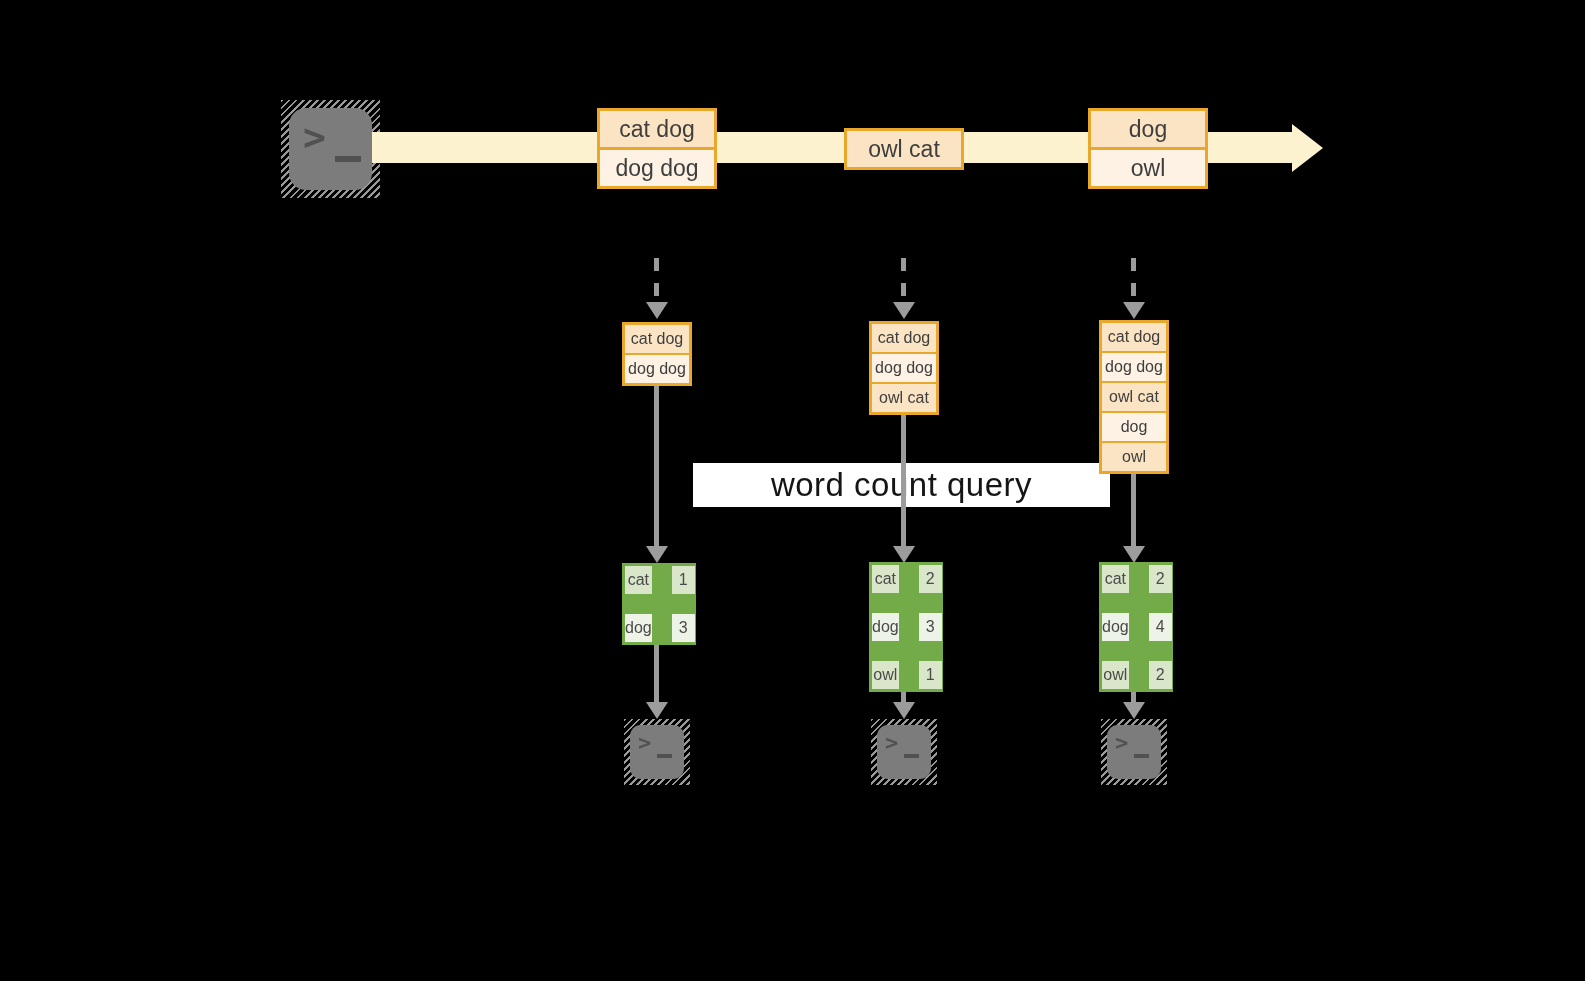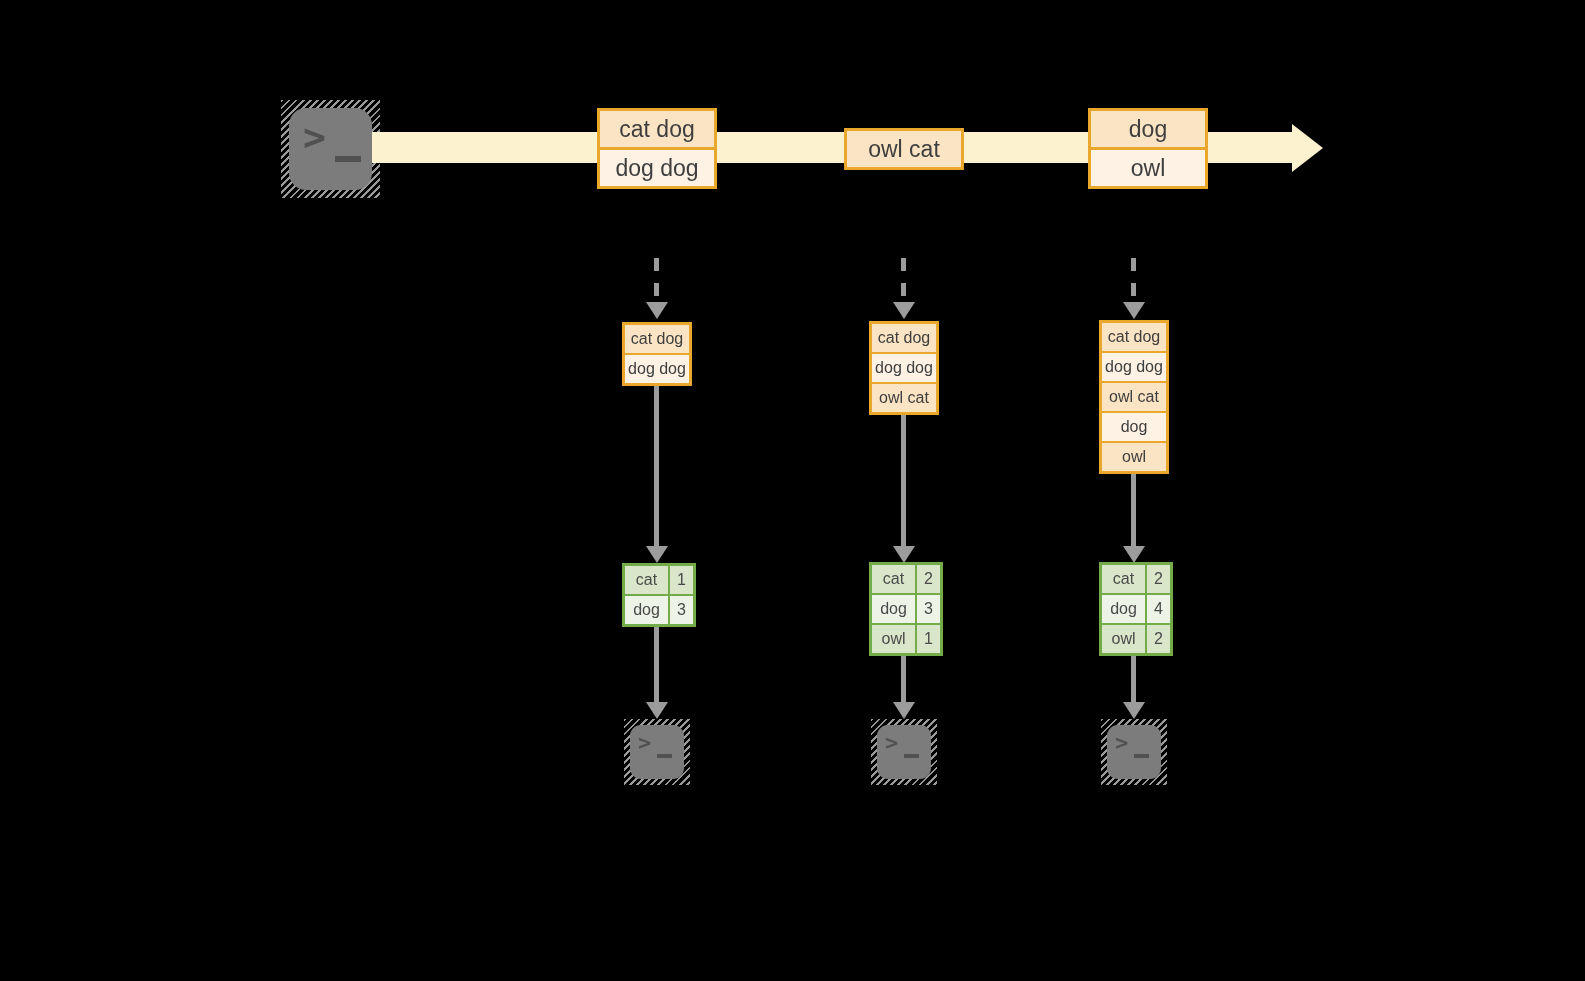--- a/index.html
+++ b/index.html
@@ -24,21 +24,21 @@
     font-size:23px;color:#3e3e3e;}
   .batch .row + .row{border-top:3px solid #e9a82c;}
   .fill-a{background:#fbe4c3;}
   .fill-b{background:#fdf2e3;}
   
   .stack{position:absolute;width:64px;border:3px solid #e9a82c;display:flex;flex-direction:column;z-index:3;}
   .stack .srow{height:28px;display:flex;align-items:center;justify-content:center;font-size:16px;color:#3e3e3e;}
   .stack .srow + .srow{border-top:2px solid #e9a82c;}
   
   .wc-table{position:absolute;width:68px;border:3px solid #73ab48;background:#73ab48;
-    display:grid;grid-template-columns:1fr 23px;gap:2px;z-index:3;}
+    display:grid;grid-template-columns:1fr 23px;gap:20px;z-index:3;}
   .wc-cell{height:28px;display:flex;align-items:center;justify-content:center;font-size:16px;color:#4a4a4a;}
   .gfill-a{background:#d9e6c9;}
   .gfill-b{background:#eef3e7;}
   
   .dash-line{position:absolute;width:5px;z-index:2;
     background:repeating-linear-gradient(to bottom,#9c9c9c 0 13px,transparent 13px 25px);}
   .solid-line{position:absolute;width:5px;background:#9c9c9c;z-index:2;}
   .head-down{position:absolute;width:0;height:0;z-index:2;
     border-left:11px solid transparent;border-right:11px solid transparent;border-top:17px solid #9c9c9c;}
   
@@ -89,20 +89,23 @@
     <div class="srow fill-a">owl cat</div>
   </div>
   <div class="stack" style="left:1099px;top:320px;">
     <div class="srow fill-a">cat dog</div>
     <div class="srow fill-b">dog dog</div>
     <div class="srow fill-a">owl cat</div>
     <div class="srow fill-b">dog</div>
     <div class="srow fill-a">owl</div>
   </div>
 
+  <div class="banner">
+    <span>word count query</span>
+  </div>
 
   <div class="solid-line" style="left:654px;top:386px;height:160px;"></div>
   <div class="head-down" style="left:646px;top:546px;"></div>
   <div class="solid-line" style="left:901px;top:415px;height:131px;"></div>
   <div class="head-down" style="left:893px;top:546px;"></div>
   <div class="solid-line" style="left:1131px;top:474px;height:72px;"></div>
   <div class="head-down" style="left:1123px;top:546px;"></div>
 
   <div class="wc-table" style="left:622px;top:563px;">
     <div class="wc-cell gfill-a">cat</div>

